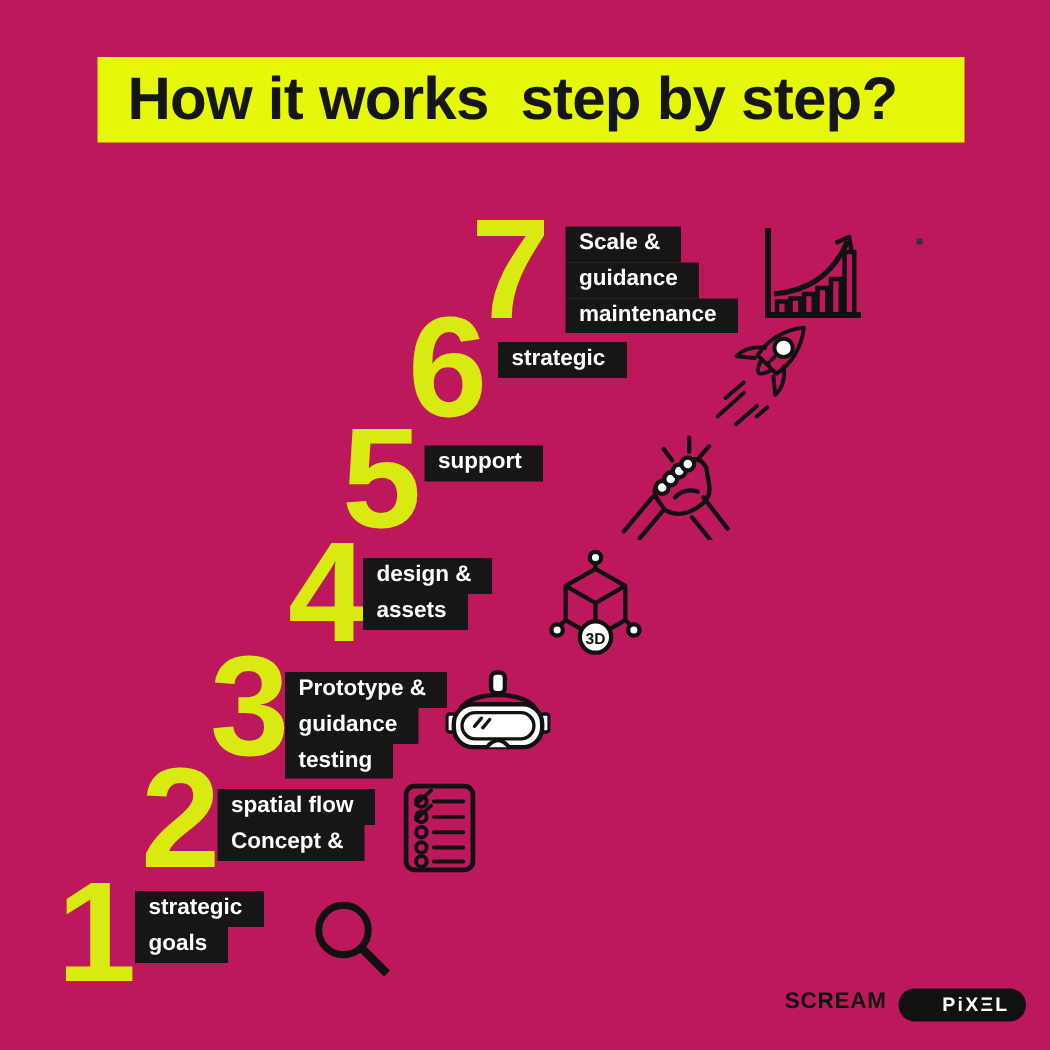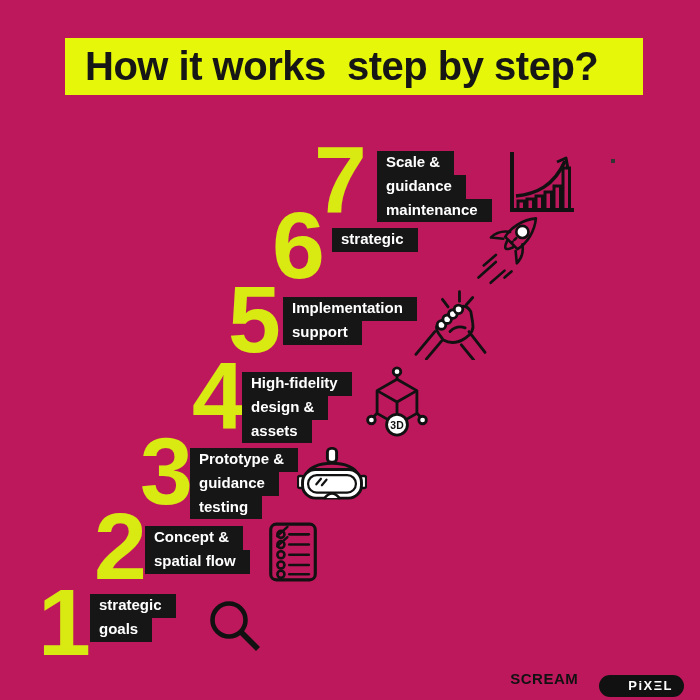--- a/index.html
+++ b/index.html
@@ -22,26 +22,26 @@
   .label{position:absolute;}
   .label .line{
     display:table;background:#161616;color:#ffffff;
     font-size:15px;font-weight:700;line-height:1.25;
     padding:2px 14px 3px 9px;white-space:nowrap;text-align:right;
   }
   .icon{position:absolute;}
   .icon svg{display:block;}
   .speck{position:absolute;left:611px;top:159px;width:4px;height:4px;background:#333;}
   .logo{
-    position:absolute;top:659px;right:16px;display:flex;align-items:center;gap:21px;
+    position:absolute;top:659px;right:16px;display:flex;gap:8px;
   }
   .logo-brand{color:#111;font-size:15px;font-weight:700;letter-spacing:0.5px;}
   .logo-pill{
     background:#111;color:#fff;border-radius:13px;padding:3px 11px 4px 29px;
-    font-size:13px;font-weight:700;letter-spacing:1.5px;margin-top:16px;
+    font-size:13px;font-weight:700;letter-spacing:1.5px;
   }
 </style>
 </head>
 <body>
 
 <div class="canvas">
 
   <div class="title-bar">
     <span class="title-text">How it works  step by step?</span>
   </div>
@@ -87,21 +87,20 @@
         <path d="M4 80 L24 62"></path>
         <path d="M18 86 L34 72"></path>
         <path d="M34 80 L42 73"></path>
       </svg>
     </div>
   </div>
 
   <div>
     <div class="num" style="left:228px;top:272px;">5</div>
     <div class="label" style="left:283px;top:297px;">
-      <span class="line">Implementation</span>
       <span class="line">support</span>
     </div>
     <div class="icon" style="left:408px;top:288px;">
       <svg width="84" height="72" viewBox="0 0 84 76" fill="none" stroke="#111" stroke-width="3" stroke-linecap="round" stroke-linejoin="round">
         <path d="M34 12 L40 20"></path>
         <path d="M52 4 L52 14"></path>
         <path d="M66 10 L59 18"></path>
         <path d="M6 70 L26 46"></path>
         <path d="M17 75 L33 56"></path>
         <path d="M79 68 L62 46"></path>
@@ -112,21 +111,20 @@
         <circle cx="45" cy="27.5" r="4.5" fill="#fff"></circle>
         <circle cx="51" cy="22.5" r="4.5" fill="#fff"></circle>
         <path d="M42 46 Q49 39 58 42"></path>
       </svg>
     </div>
   </div>
 
   <div>
     <div class="num" style="left:192px;top:348px;">4</div>
     <div class="label" style="left:242px;top:372px;">
-      <span class="line">High-fidelity</span>
       <span class="line">design &amp;</span>
       <span class="line">assets</span>
     </div>
     <div class="icon" style="left:365px;top:366px;text-align:right;">
       <svg width="64" height="72" viewBox="0 0 64 76" fill="none" stroke="#111" stroke-width="3" stroke-linejoin="round">
         <path d="M32 14 L32 8"></path>
         <circle cx="32" cy="6" r="4" fill="#fff"></circle>
         <path d="M32 14 L53 26 L53 50 L32 62 L11 50 L11 26 Z"></path>
         <path d="M11 26 L32 38 L53 26"></path>
         <path d="M32 38 L32 62"></path>
@@ -158,22 +156,22 @@
         <path d="M30 55 Q38 45 46 55" fill="#fff" stroke-width="2.8"></path>
         <path d="M21 40 L26 34" stroke-width="2.4"></path>
         <path d="M27 41 L32 35" stroke-width="2.4"></path>
       </svg>
     </div>
   </div>
 
   <div>
     <div class="num" style="left:94px;top:499px;">2</div>
     <div class="label" style="left:145px;top:526px;">
+      <span class="line">spatial flow</span>
       <span class="line">Concept &amp;</span>
-      <span class="line">spatial flow</span>
     </div>
     <div class="icon" style="left:267px;top:521px;">
       <svg width="52" height="62" viewBox="0 0 56 66" fill="none" stroke="#111" stroke-width="3.4" stroke-linecap="round" stroke-linejoin="round">
         <rect x="4" y="3" width="48" height="60" rx="6"></rect>
         <circle cx="15" cy="14" r="3.8" stroke-width="2.8"></circle>
         <path d="M11 16 L22 6" stroke-width="2.6"></path>
         <line x1="24" y1="14" x2="45" y2="14" stroke-width="2.8"></line>
         <circle cx="15" cy="25" r="3.8" stroke-width="2.8"></circle>
         <path d="M11 27 L22 17" stroke-width="2.6"></path>
         <line x1="24" y1="25" x2="45" y2="25" stroke-width="2.8"></line>

